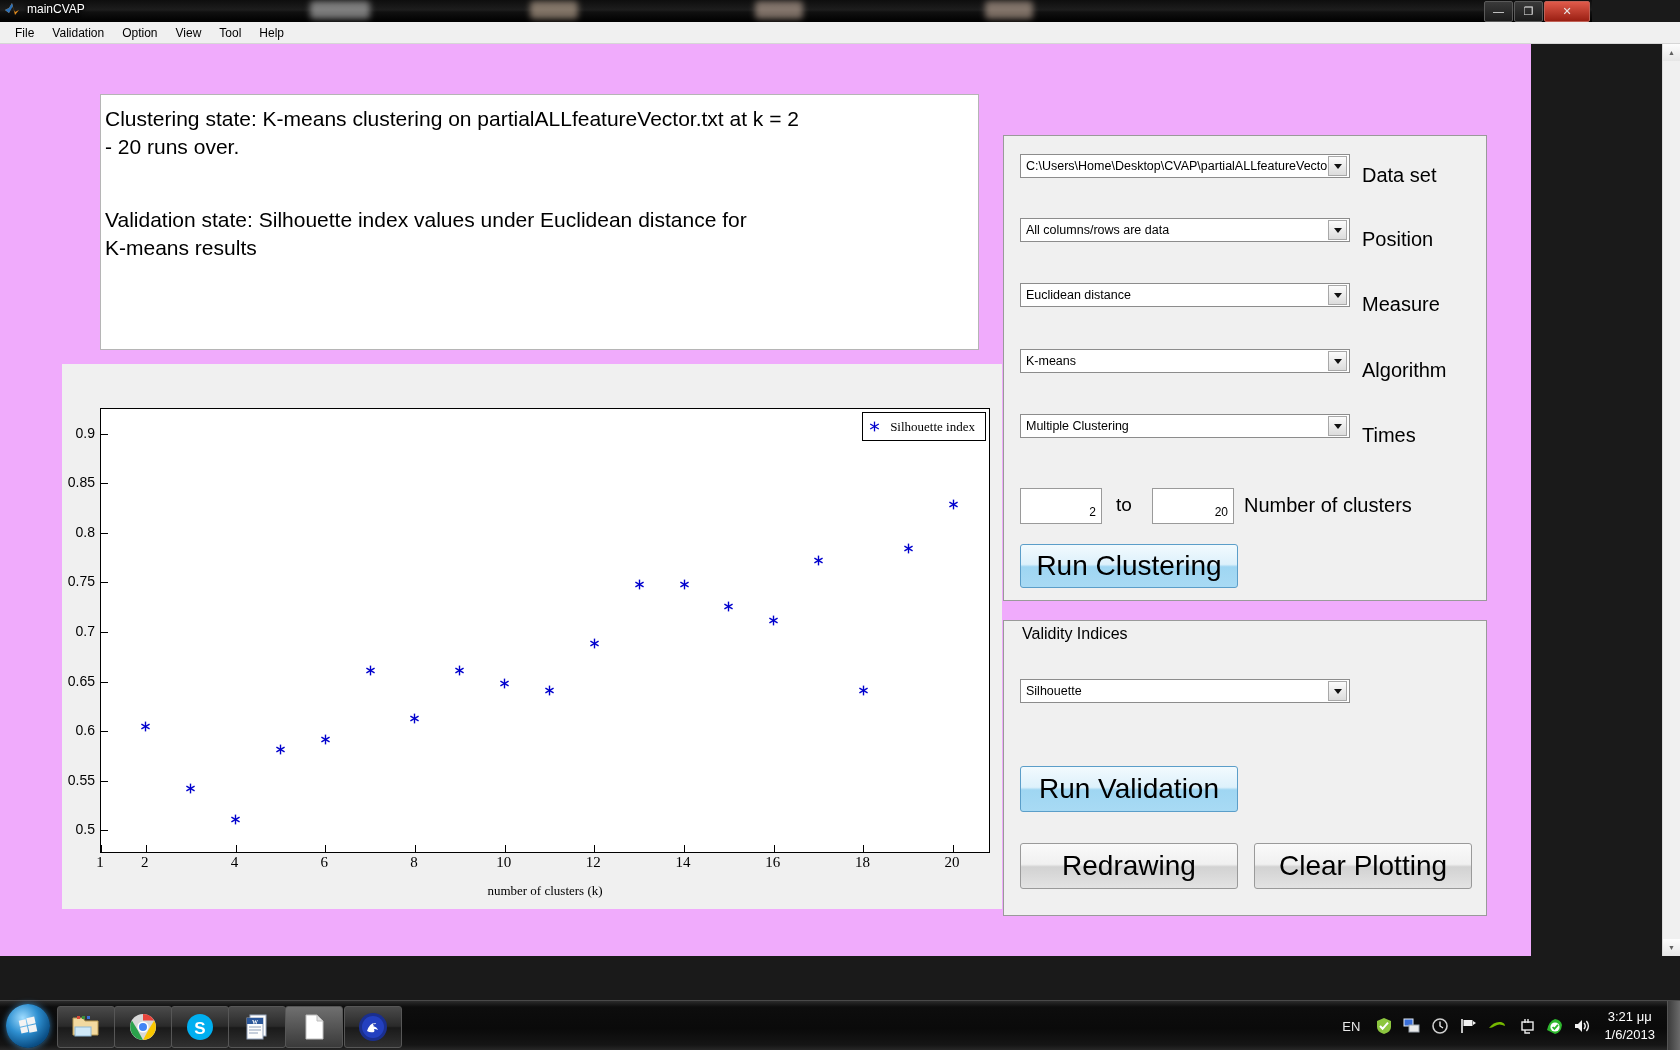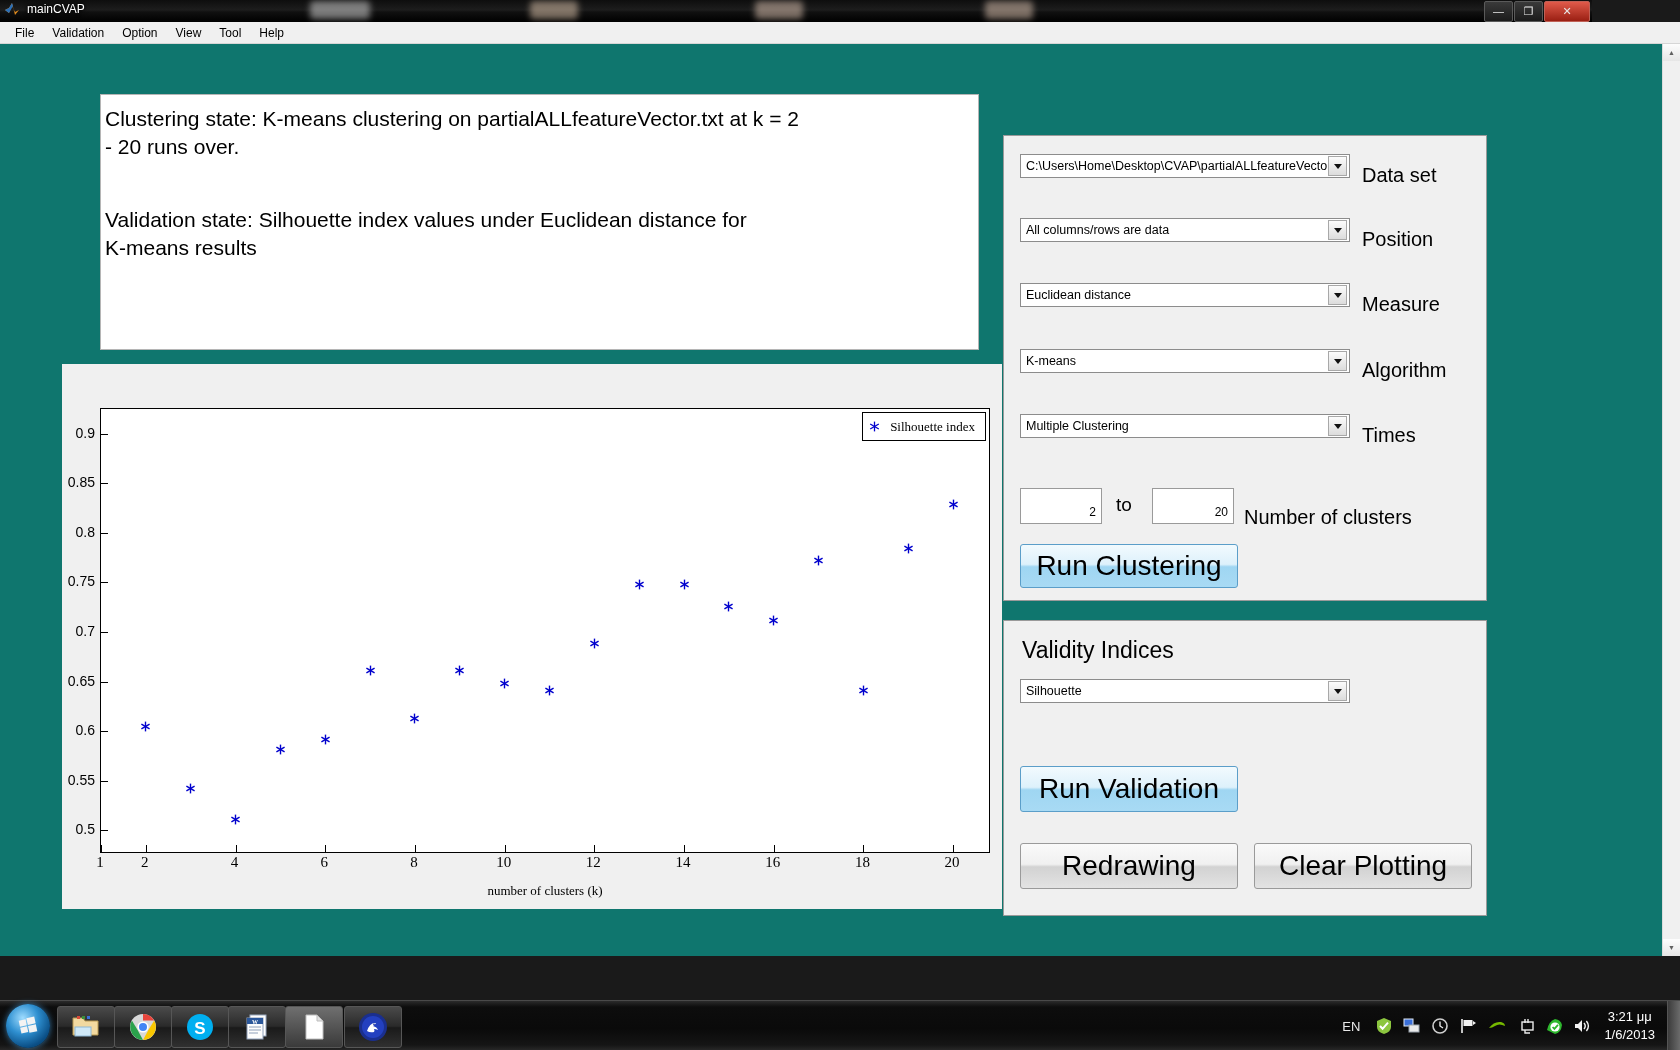--- a/index.html
+++ b/index.html
@@ -33,22 +33,22 @@
   .winbtn.close{background:linear-gradient(to bottom,#e05a4a,#9a1f13);border-color:#c06055;width:44px;}
   
   #menubar{
     position:absolute;left:0;top:22px;width:1680px;height:22px;
     background:#f0f0f0;border-bottom:1px solid #d6d6d6;
     display:flex;align-items:center;padding-left:6px;box-sizing:border-box;
   }
   .menu-item{font-size:12px;color:#000;padding:3px 9px;cursor:default;}
   
   #client{
-    position:absolute;left:0;top:44px;width:1663px;height:912px;
-    background:#0f766e;
+    position:absolute;left:0;top:44px;width:1531px;height:912px;
+    background:#f0abfc;
   }
   
   #client-scroll{
     position:absolute;right:0;top:44px;width:17px;height:912px;
     background:#f0f0f0;border-left:1px solid #dcdcdc;
   }
   .sb-arrow{
     width:17px;height:17px;background:linear-gradient(to bottom,#fdfdfd,#e6e6e6);
     display:flex;align-items:center;justify-content:center;font-size:7px;color:#606060;
   }
@@ -116,21 +116,21 @@
     font-size:28px;color:#000;cursor:default;
   }
   .btn.blue{
     border:1px solid #5b9ec9;
     background:linear-gradient(to bottom,#f2fafe 0%,#ddf1fb 46%,#9fd6f2 52%,#a8daf4 100%);
   }
   .btn.grey{
     border:1px solid #9a9a9a;
     background:linear-gradient(to bottom,#fafafa 0%,#f0f0f0 46%,#d2d2d2 52%,#e3e3e3 100%);
   }
-  #validity-title{position:absolute;left:18px;top:16px;font-size:23px;color:#000;}
+  #validity-title{position:absolute;left:18px;top:4px;font-size:16px;color:#000;}
   
   #taskbar{
     position:absolute;left:0;top:1000px;width:1680px;height:50px;
     background:linear-gradient(to bottom,#2b2b2b 0%,#0d0d0d 12%,#0a0a0a 55%,#151515 88%,#2a2a2a 100%);
     border-top:1px solid #4a4a4a;
   }
   #start-orb{
     position:absolute;left:6px;top:3px;width:44px;height:44px;border-radius:50%;
     background:radial-gradient(circle at 38% 32%,#9fdcff 0%,#2e8fd0 38%,#0b4f86 72%,#06304f 100%);
     box-shadow:0 0 6px rgba(80,180,255,.6);
@@ -464,21 +464,21 @@
         <span class="combo-text">Multiple Clustering</span>
         <span class="combo-arrow">
             <i></i>
           </span>
       </div>
       <div class="fieldlabel" style="left:358px;top:288px;">Times</div>
 
       <div class="numbox" style="left:16px;top:352px;width:82px;">2</div>
       <div class="fieldlabel" style="left:112px;top:358px;font-size:19px;">to</div>
       <div class="numbox" style="left:148px;top:352px;width:82px;">20</div>
-      <div class="fieldlabel" style="left:240px;top:370px;">Number of clusters</div>
+      <div class="fieldlabel" style="left:240px;top:358px;">Number of clusters</div>
 
       <div class="btn blue" style="left:16px;top:408px;width:218px;height:44px;">Run Clustering</div>
     </div>
 
     <div class="group" id="grp-validity">
       <div id="validity-title">Validity Indices</div>
 
       <div class="combo" style="left:16px;top:58px;width:330px;">
         <span class="combo-text">Silhouette</span>
         <span class="combo-arrow">

